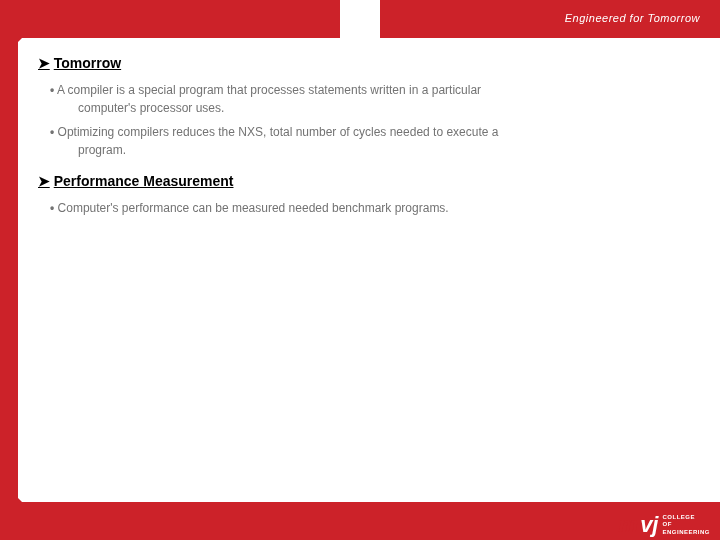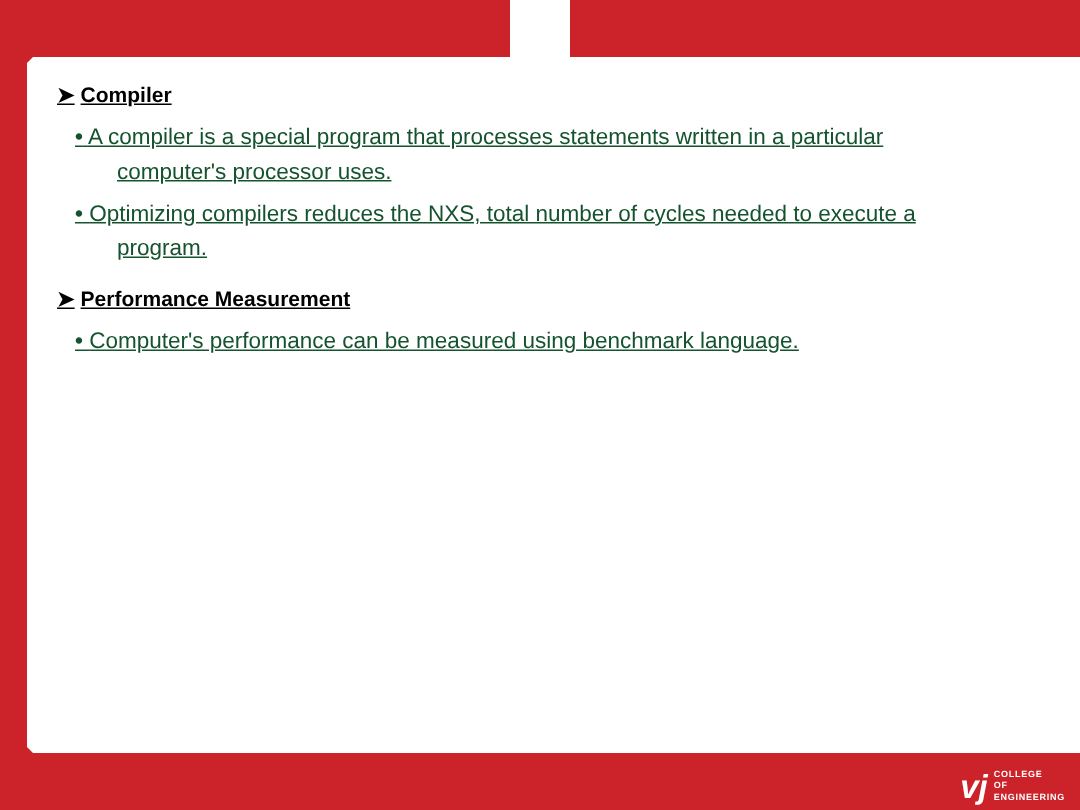--- a/index.html
+++ b/index.html
@@ -125,26 +125,25 @@
       font-size: 14px;
       color: #000000;
     }
 
     .bullet-list {
       margin-left: 12px;
       margin-bottom: 10px;
     }
 
     .bullet-item {
-      font-size: 15px;
-      color: #14532d;
+      font-size: 12px;
+      color: #737373;
       line-height: 1.5;
       margin-bottom: 6px;
       text-align: justify;
-      text-decoration: underline;
     }
 
     .bullet-item .bullet-dot {
       font-weight: bold;
     }
 
     .indent {
       margin-left: 28px;
     }
 
@@ -201,20 +200,21 @@
     }
 
   </style>
 </head>
 <body>
 
 <div class="slide">
 
   <div class="top-bar">
     <div class="top-bar-white-rect"></div>
+    <span class="top-tagline">Engineered for Tomorrow</span>
   </div>
 
   <div class="left-stripe"></div>
 
   <div class="top-left-triangle"></div>
 
   <div class="bottom-left-triangle"></div>
 
   <div class="bottom-bar">
 
@@ -228,21 +228,21 @@
         <span class="logo-college">OF</span>
         <span class="logo-college">ENGINEERING</span>
       </div>
     </div>
   </div>
 
   <div class="content">
 
     <div class="section-heading">
       <span class="arrow-symbol">➤</span>
-      <span>Compiler</span>
+      <span>Tomorrow</span>
     </div>
 
     <div class="bullet-list">
       <div class="bullet-item">
         <span class="bullet-dot">•</span>
         <span> A compiler is a special program that processes statements written in a particular
           <span class="indent" style="display:block; margin-left: 28px;">computer's processor uses.</span>
         </span>
       </div>
 
@@ -256,20 +256,20 @@
 
     <div class="perf-section">
       <div class="section-heading">
         <span class="arrow-symbol">➤</span>
         <span>Performance Measurement</span>
       </div>
 
       <div class="bullet-list">
         <div class="bullet-item">
           <span class="bullet-dot">•</span>
-          <span> Computer's performance can be measured using benchmark language.</span>
+          <span> Computer's performance can be measured needed benchmark programs.</span>
         </div>
       </div>
     </div>
 
   </div>
 
 </div>
 
 </body></html>

